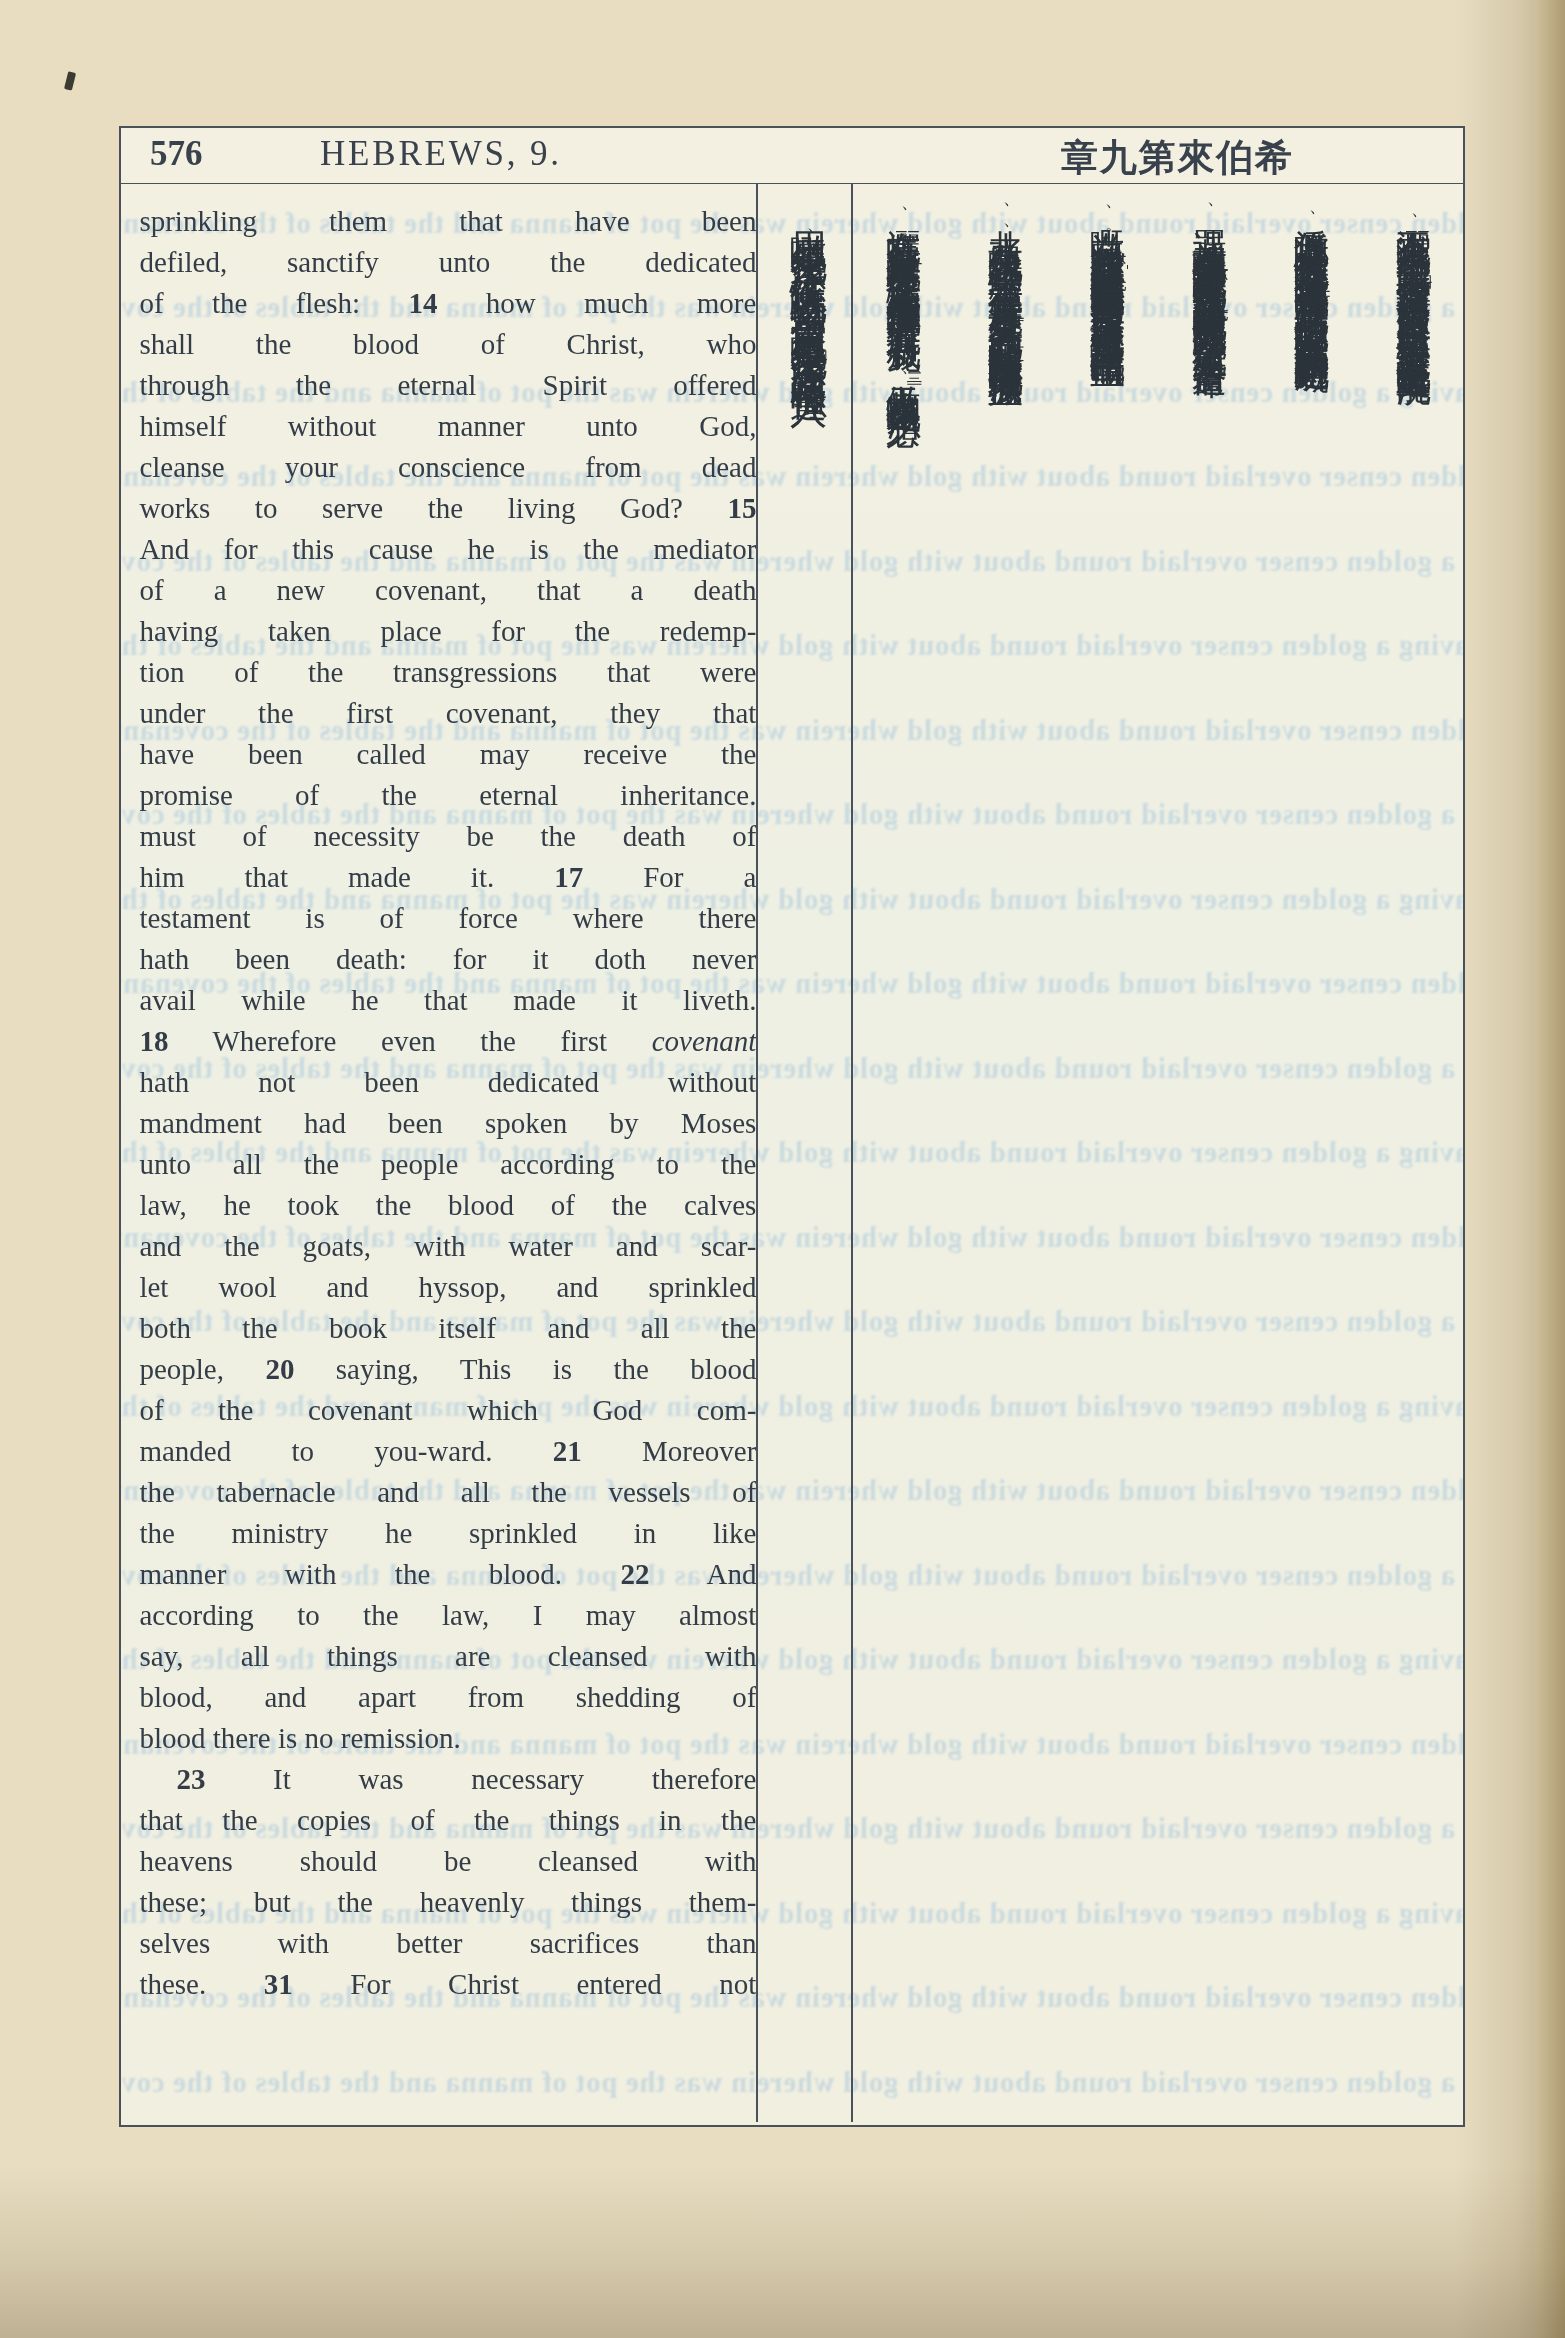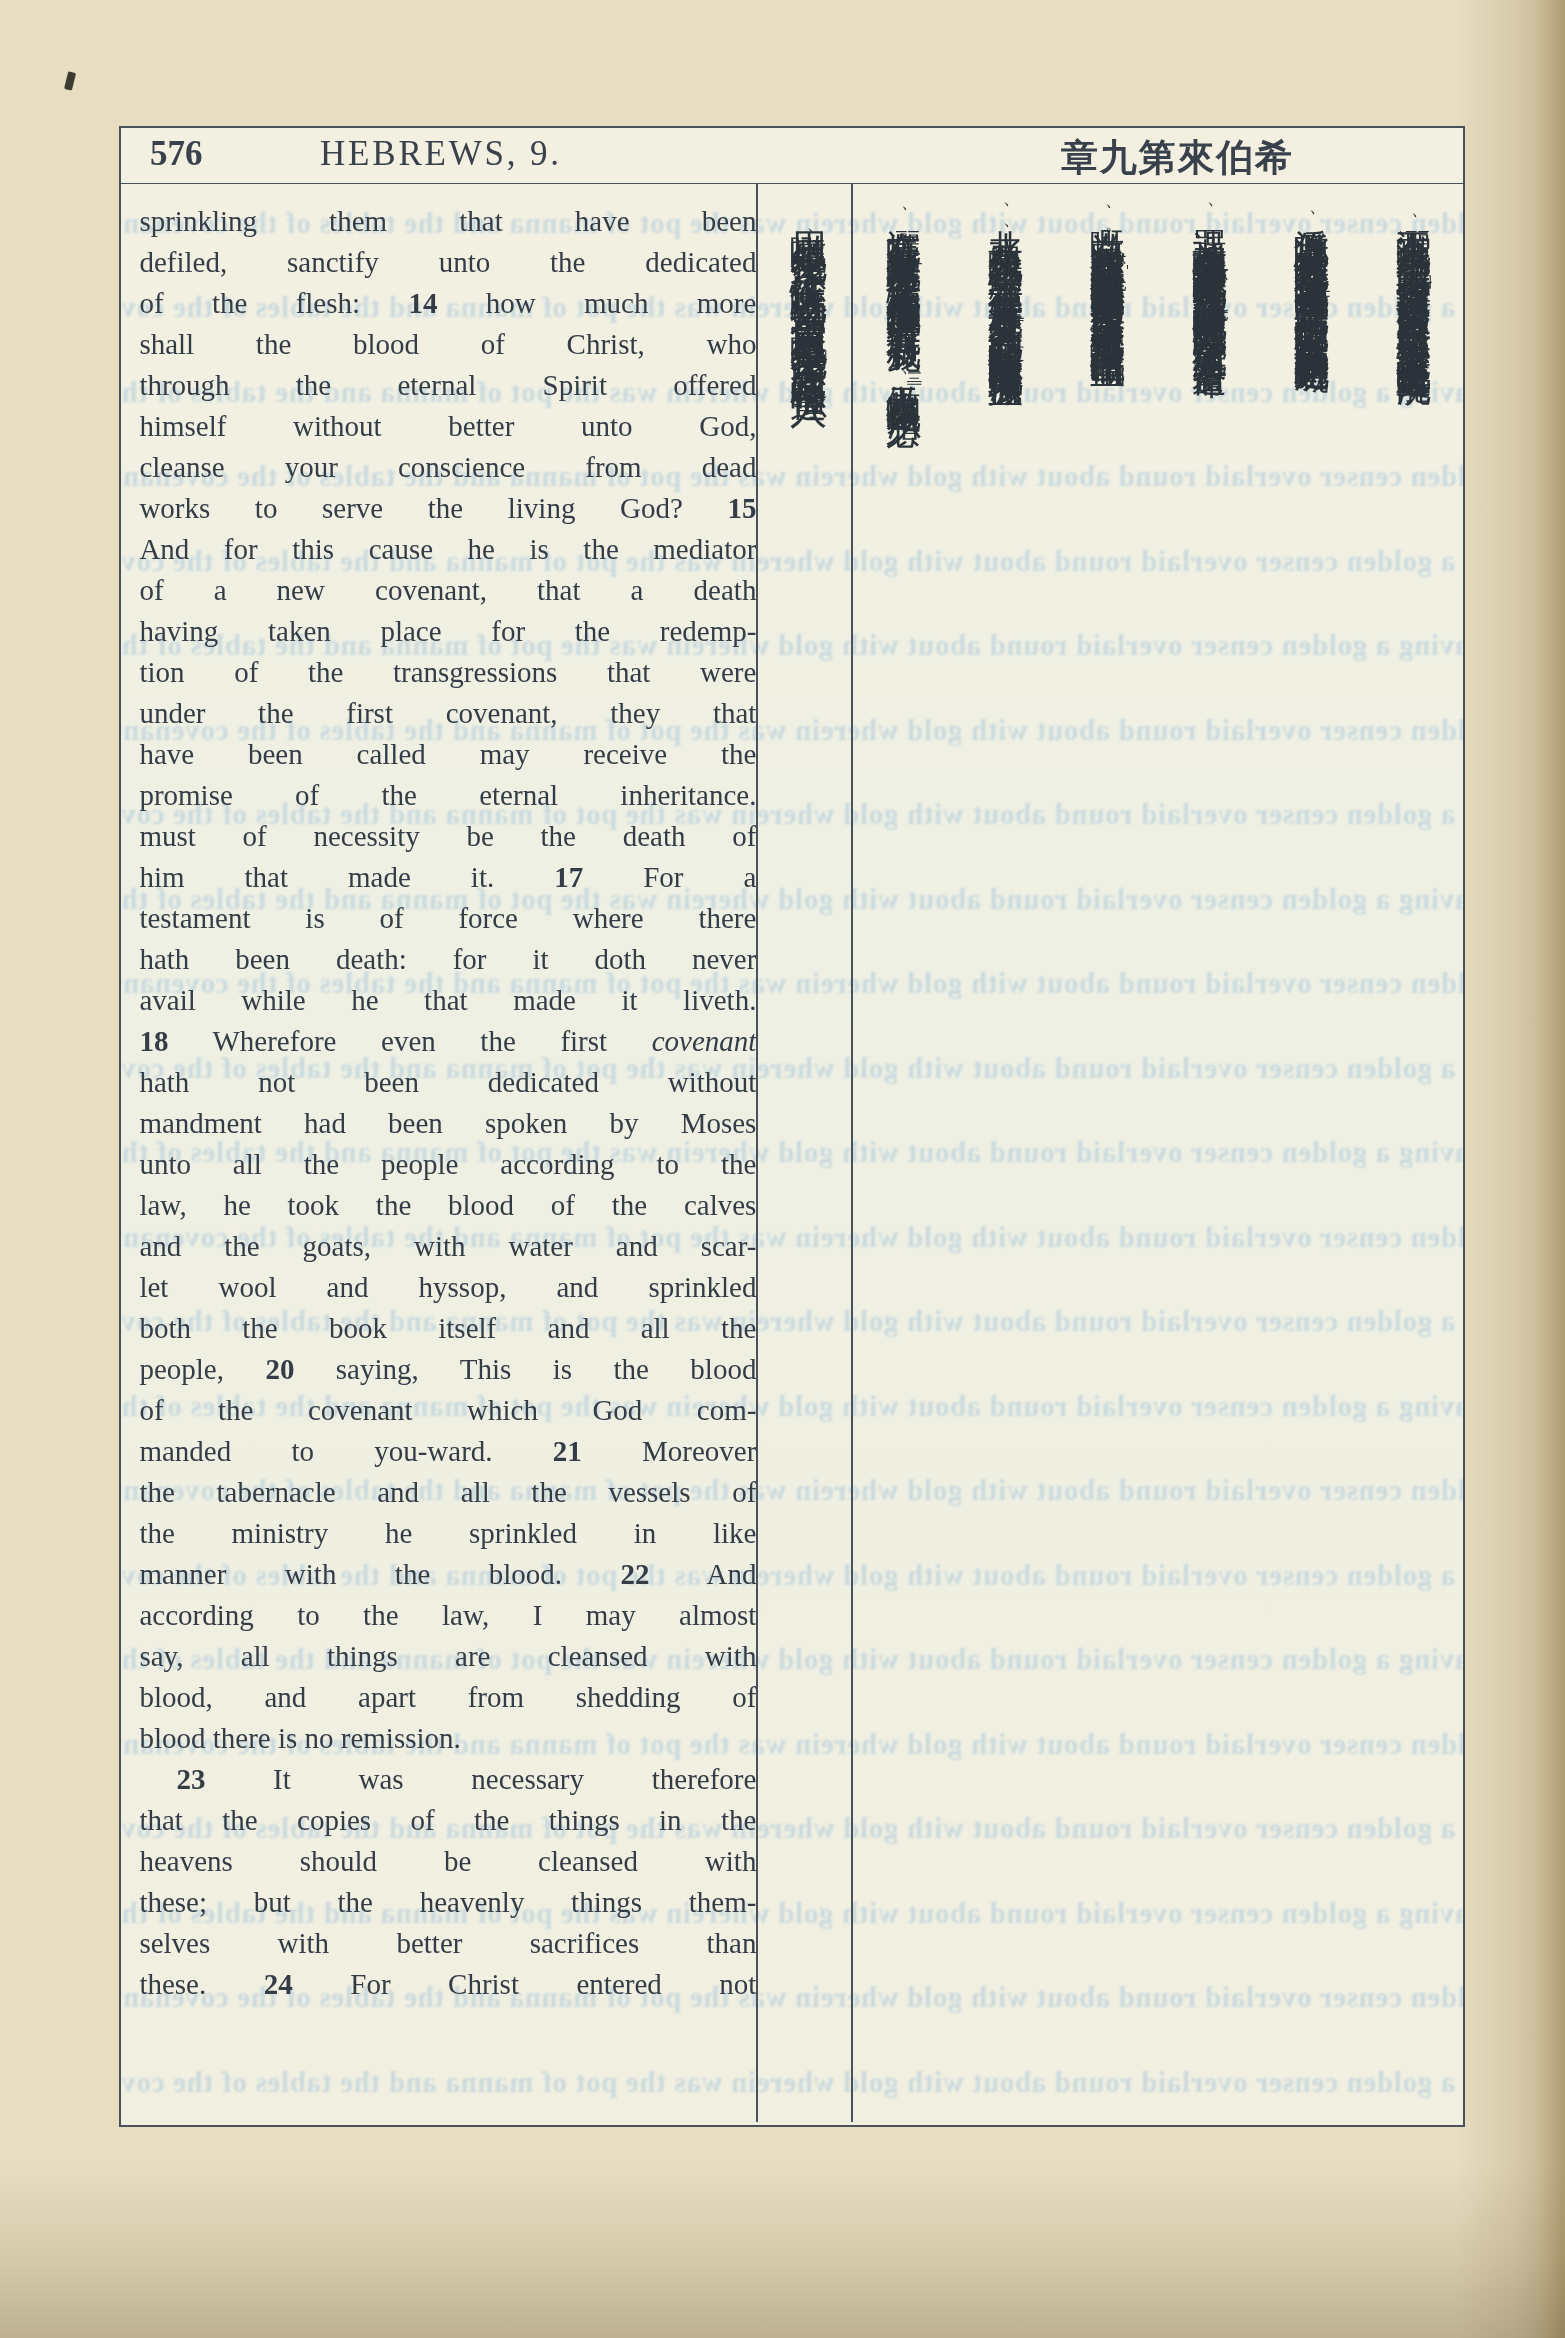--- a/index.html
+++ b/index.html
@@ -97,21 +97,21 @@
         <div class="gline" style="top: 1714px; left: -138px;">is called the Holy place and after the second veil the tabernacle having a golden censer overlaid round about with gold wherein was the pot of manna and the tables of the covenant</div>
         <div class="gline" style="top: 1798px; left: -9.2px;">is called the Holy place and after the second veil the tabernacle having a golden censer overlaid round about with gold wherein was the pot of manna and the tables of the covenant</div>
         <div class="gline" style="top: 1883px; left: -73px;">is called the Holy place and after the second veil the tabernacle having a golden censer overlaid round about with gold wherein was the pot of manna and the tables of the covenant</div>
       </div>
     <div class="col-en" id="col-en">
         <div class="eline"><span>sprinkling them that have been</span></div>
         <div class="eline"><span>defiled, sanctify unto the dedicated</span></div>
         <div class="eline"><span>of the flesh: </span><span class="b">14</span><span> how much more</span></div>
         <div class="eline"><span>shall the blood of Christ, who</span></div>
         <div class="eline"><span>through the eternal Spirit offered</span></div>
-        <div class="eline"><span>himself without better unto God,</span></div>
+        <div class="eline"><span>himself without manner unto God,</span></div>
         <div class="eline"><span>cleanse your conscience from dead</span></div>
         <div class="eline"><span>works to serve the living God? </span><span class="b">15</span></div>
         <div class="eline"><span>And for this cause he is the mediator</span></div>
         <div class="eline"><span>of a new covenant, that a death</span></div>
         <div class="eline"><span>having taken place for the redemp-</span></div>
         <div class="eline"><span>tion of the transgressions that were</span></div>
         <div class="eline"><span>under the first covenant, they that</span></div>
         <div class="eline"><span>have been called may receive the</span></div>
         <div class="eline"><span>promise of the eternal inheritance.</span></div>
         <div class="eline"><span>must of necessity be the death of</span></div>
@@ -135,21 +135,21 @@
         <div class="eline"><span>manner with the blood. </span><span class="b">22</span><span> And</span></div>
         <div class="eline"><span>according to the law, I may almost</span></div>
         <div class="eline"><span>say, all things are cleansed with</span></div>
         <div class="eline"><span>blood, and apart from shedding of</span></div>
         <div class="eline short"><span>blood there is no remission.</span></div>
         <div class="eline indent"><span class="b">23</span><span> It was necessary therefore</span></div>
         <div class="eline"><span>that the copies of the things in the</span></div>
         <div class="eline"><span>heavens should be cleansed with</span></div>
         <div class="eline"><span>these; but the heavenly things them-</span></div>
         <div class="eline"><span>selves with better sacrifices than</span></div>
-        <div class="eline"><span>these. </span><span class="b">24</span><span> For Christ entered not</span></div>
+        <div class="eline"><span>these. </span><span class="b">31</span><span> For Christ entered not</span></div>
       </div>
     <div class="rule rule1"></div>
     <div class="col-zh-narrow" id="zh-narrow">
         <div class="vcol narrowcol"><span><span>用噉嘅祭祀來潔淨</span><span class="p">、</span><span>惟係天上嘅眞物</span><span class="p">、</span><span>自然當用更美嘅祭祀來潔淨</span><span class="p">。</span></span><span class="v">二四</span><span><span>因爲基督唔係進入</span></span></div>
       </div>
     <div class="rule rule2"></div>
     <div class="col-zh-main" id="zh-main">
         <div class="vcol"><span><span>灑在不潔人嘅身上</span><span class="p">、</span><span>尚且能聖人</span><span class="p">、</span><span>令佢身體潔淨</span><span class="p">、</span></span><span class="v">十四</span><span><span>何況基督由於永生之靈</span><span class="p">、</span><span>將自己獻過上帝</span><span class="p">、</span><span>無有瑕疵</span><span class="p">、</span><span>佢嘅血豈唔更能洗</span></span></div>
         <div class="vcol"><span><span>淨你哋嘅良心</span><span class="p">、</span><span>除去你哋嘅死行</span><span class="p">、</span><span>使你哋事奉生活嘅上帝咩</span><span class="p">。</span></span><span class="v">十五</span><span><span>爲此</span><span class="p">、</span><span>佢做新約嘅中保</span><span class="p">、</span><span>既係受死贖曉人在前約之時所犯嘅</span></span></div>
         <div class="vcol"><span><span>罪過</span><span class="p">、</span><span>就令蒙召嘅人得倒所應許永遠嘅產業</span><span class="p">。</span></span><span class="v">十六</span><span><span>凡有遺命</span><span class="p">、</span><span>必須等到留遺命嘅人死曉</span><span class="p">、</span></span><span class="v">十七</span><span><span>因爲人死曉</span><span class="p">、</span><span>遺命就生效力</span><span class="p">、</span><span>若留遺命</span></span></div>

